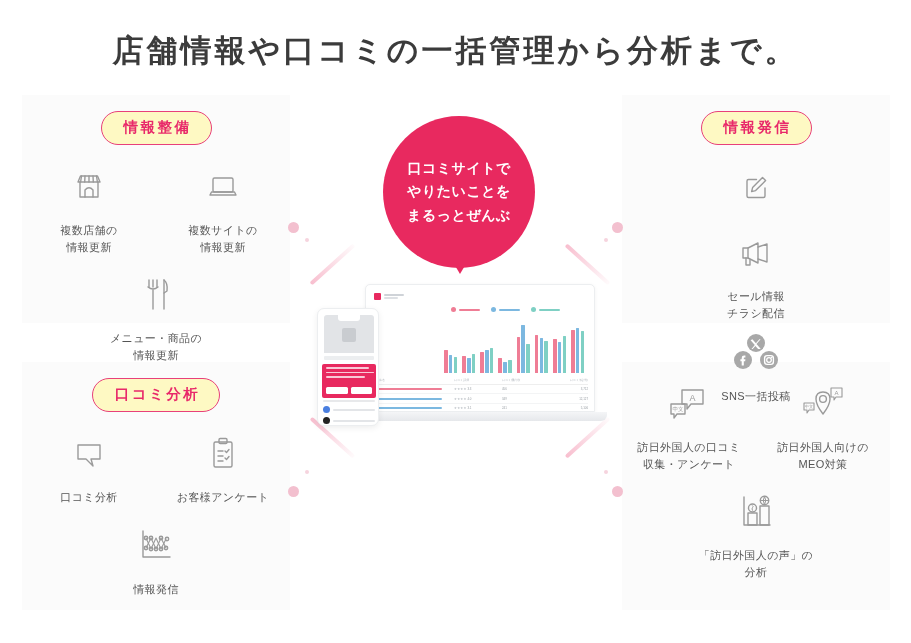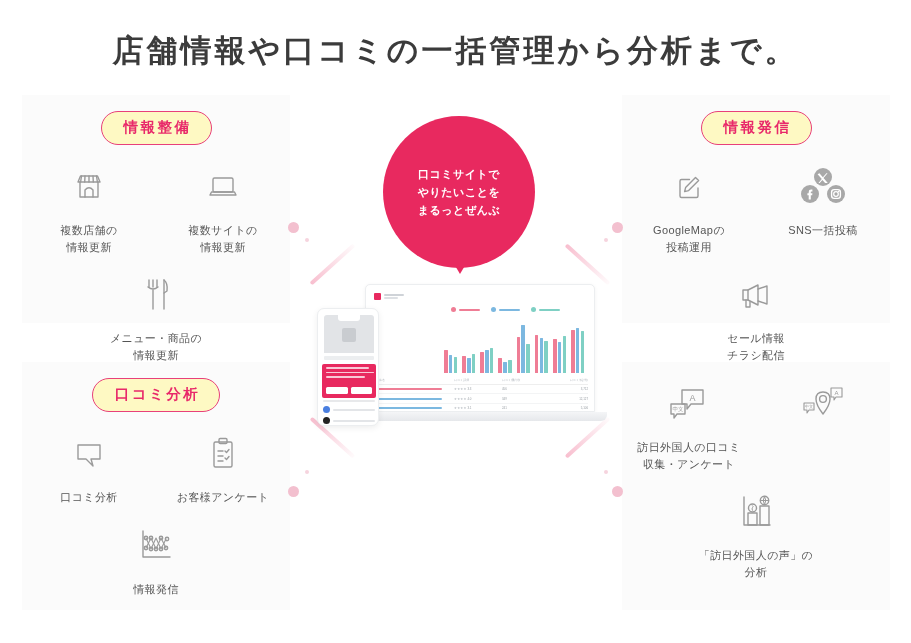--- a/index.html
+++ b/index.html
@@ -80,22 +80,22 @@
   }
   .bubble-tail {
     position: absolute; left: 447px; top: 252px;
     width: 0; height: 0;
     border-left: 13px solid transparent;
     border-right: 13px solid transparent;
     border-top: 22px solid #e8295f;
     z-index: 5;
   }
   .bubble-text {
-    color: #fff; font-weight: bold; font-size: 11px;
-    line-height: 1.65; text-align: center; white-space: pre-line;
+    color: #fff; font-weight: bold; font-size: 14px;
+    line-height: 1.65; text-align: right; white-space: pre-line;
     letter-spacing: .5px;
   }
 
   
   .ray {
     position: absolute; height: 4px; border-radius: 2px;
     background: linear-gradient(90deg, rgba(232,41,95,0.30), rgba(232,41,95,0.02));
     z-index: 1;
   }
   .ray-tl { left: 296px; top: 243px; width: 58px; transform: rotate(-42deg); transform-origin: right center; }
@@ -246,49 +246,47 @@
       <span class="pill">情報発信</span>
     </div>
     <div class="items">
       <div class="item">
         <span class="ico">
           <svg width="36" height="36" viewBox="0 0 36 36">
             <path class="ic" d="M27 19 L27 27 Q27 28.5 25.5 28.5 L10.5 28.5 Q9 28.5 9 27 L9 12 Q9 10.5 10.5 10.5 L18.5 10.5"></path>
             <path class="ic" d="M24.5 8.5 L27.6 11.6 L17.6 21.6 L13.6 22.6 L14.6 18.6 Z"></path>
           </svg>
         </span>
-        <span class="lbl">GoogleMapの
-投稿運用</span>
+      </div>
+      <div class="item full">
+        <span class="ico">
+          <svg width="40" height="36" viewBox="0 0 40 36">
+            <path class="ic" d="M22 8 L22 28 L12 23 L12 13 Z"></path>
+            <path class="ic" d="M12 13 L7 13 L7 23 L12 23"></path>
+            <path class="ic" d="M22 12 L31 9 L31 27 L22 24"></path>
+            <path class="ic" d="M10 23 L10 30 L14 30 L14 24.8"></path>
+          </svg>
+        </span>
+        <span class="lbl">セール情報
+チラシ配信</span>
       </div>
       <div class="item">
         <span class="ico">
           <svg width="54" height="42" viewBox="0 0 54 42">
             <circle class="soc" cx="27" cy="11" r="9"></circle>
             <path d="M23.4 7.2 L26.9 11.3 L30.4 7.2 L31.6 7.2 L27.5 12 L31.8 17 L29.1 17 L26.4 13.9 L23.7 17 L22.5 17 L25.8 13.1 L21.6 8.2 Z" fill="#ffffff"></path>
             <circle class="soc" cx="14" cy="28" r="9"></circle>
             <path d="M15.1 23.6 L16.4 23.6 L16.4 25.6 L15.3 25.6 Q14.8 25.6 14.8 26.2 L14.8 27.2 L16.4 27.2 L16.2 29.2 L14.8 29.2 L14.8 33.5 L12.7 33.5 L12.7 29.2 L11.4 29.2 L11.4 27.2 L12.7 27.2 L12.7 25.9 Q12.7 23.6 15.1 23.6 Z" fill="#ffffff"></path>
             <circle class="soc" cx="40" cy="28" r="9"></circle>
             <rect x="35.6" y="23.6" width="8.8" height="8.8" rx="2.6" fill="none" stroke="#ffffff" stroke-width="1.4"></rect>
             <circle cx="40" cy="28" r="2.3" fill="none" stroke="#ffffff" stroke-width="1.3"></circle>
             <circle cx="42.6" cy="25.4" r="0.75" fill="#ffffff"></circle>
           </svg>
         </span>
         <span class="lbl">SNS一括投稿</span>
-      </div>
-      <div class="item full">
-        <span class="ico">
-          <svg width="40" height="36" viewBox="0 0 40 36">
-            <path class="ic" d="M22 8 L22 28 L12 23 L12 13 Z"></path>
-            <path class="ic" d="M12 13 L7 13 L7 23 L12 23"></path>
-            <path class="ic" d="M22 12 L31 9 L31 27 L22 24"></path>
-            <path class="ic" d="M10 23 L10 30 L14 30 L14 24.8"></path>
-          </svg>
-        </span>
-        <span class="lbl">セール情報
-チラシ配信</span>
       </div>
     </div>
   </div>
 
   <div class="quad quad-bl">
     <div class="pill-wrap">
       <span class="pill">口コミ分析</span>
     </div>
     <div class="items">
       <div class="item">
@@ -350,20 +348,22 @@
         <span class="ico">
           <svg width="48" height="40" viewBox="0 0 48 40">
             <path class="ic" d="M24 8 Q31 8 31 15 Q31 21 24 30 Q17 21 17 15 Q17 8 24 8 Z"></path>
             <circle class="ic" cx="24" cy="15" r="3.4"></circle>
             <path class="ic" style="stroke-width:1.1" d="M32 4 L43 4 L43 13 L37 13 L35 16 L35 13 L32 13 Z"></path>
             <text x="37.5" y="10.7" font-family="Liberation Sans, sans-serif" font-size="6" fill="#9a9a9a" text-anchor="middle">A</text>
             <path class="ic" style="stroke-width:1.1" d="M5 19 L15 19 L15 26 L10 26 L8 29 L8 26 L5 26 Z"></path>
             <text x="10" y="24.3" font-family="Liberation Sans, sans-serif" font-size="4.2" fill="#9a9a9a" text-anchor="middle">中文</text>
           </svg>
         </span>
+        <span class="lbl">訪日外国人向けの
+MEO対策</span>
       </div>
       <div class="item full">
         <span class="ico">
           <svg width="44" height="42" viewBox="0 0 44 42">
             <path class="ic" d="M10 6 L10 34 L36 34"></path>
             <rect class="ic" x="14" y="22" width="9" height="12"></rect>
             <rect class="ic" x="26" y="15" width="9" height="19"></rect>
             <circle class="ic" cx="18.5" cy="17" r="4"></circle>
             <path class="ic" style="stroke-width:1" d="M18.5 14.6 Q19.8 15.4 18.5 16.6 Q17.4 17.7 18.5 19.4"></path>
             <circle class="ic" cx="30.5" cy="9.5" r="4.2"></circle>

